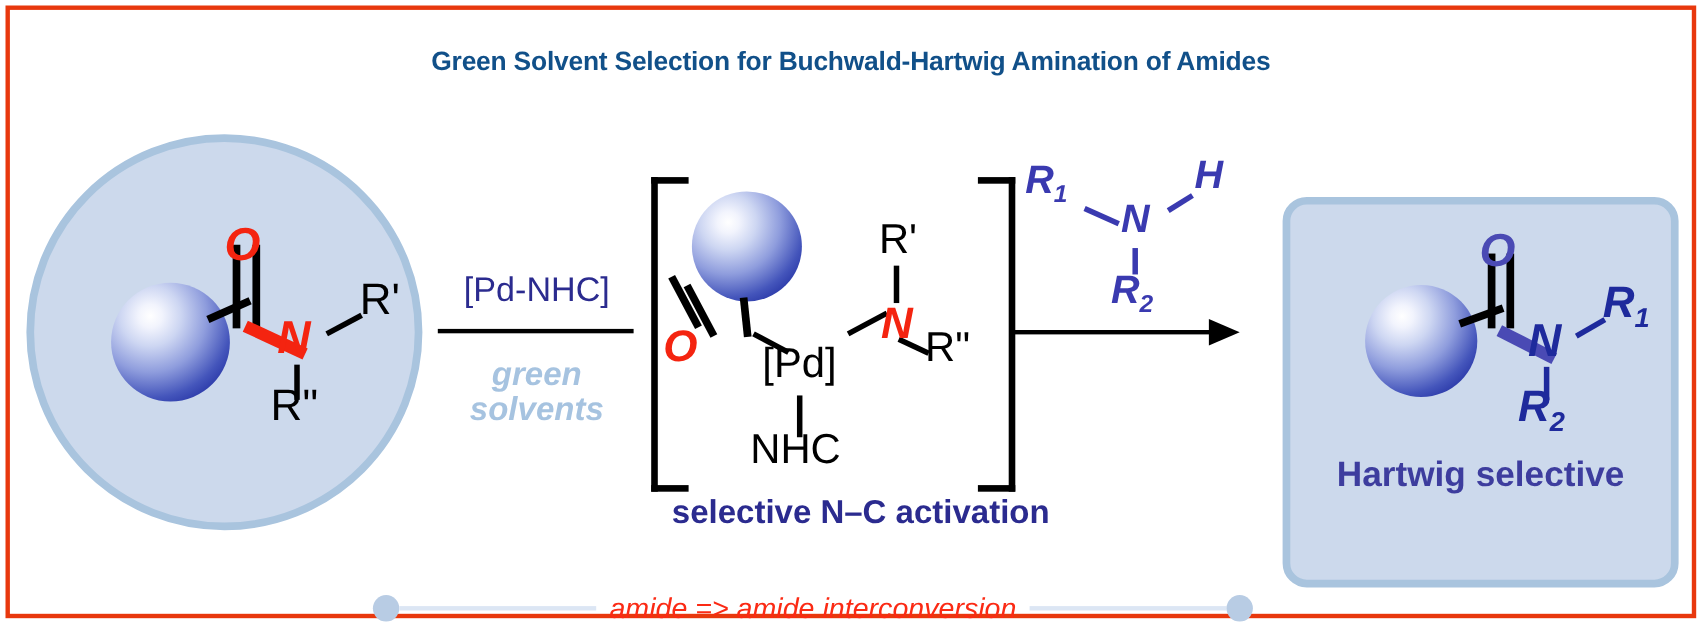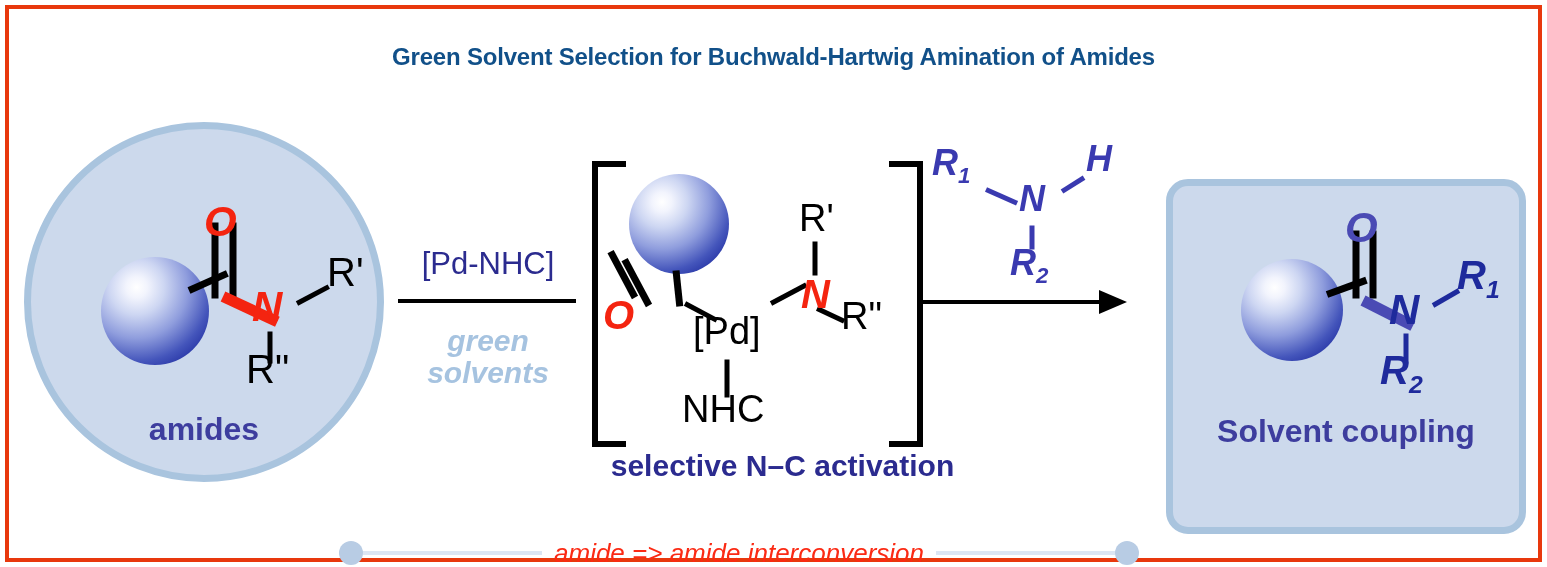--- a/index.html
+++ b/index.html
@@ -141,21 +141,20 @@
 
     <div class="bond" style="left:288px;top:292px;width:36px;height:5px;transform:rotate(-28deg);"></div>
 
     <div class="bond" style="left:261px;top:320px;width:32px;height:5px;transform:rotate(90deg);"></div>
 
     <span class="atom red" style="left:195px;top:192px;font-size:42px;font-weight:bold;font-style:italic;">O</span>
     <span class="atom red" style="left:243px;top:277px;font-size:42px;font-weight:bold;font-style:italic;">N</span>
     <span class="atom blk" style="left:318px;top:243px;font-size:40px;">R'</span>
     <span class="atom blk" style="left:237px;top:340px;font-size:40px;">R"</span>
 
-    <div id="amides-label">amides</div>
 
     <div id="pd-nhc">[Pd-NHC]</div>
     <div id="rule1"></div>
     <div id="green-solvents">
       <div>green</div>
       <div>solvents</div>
     </div>
 
     <div class="bracket" id="br-left"></div>
     <div class="bracket" id="br-right"></div>
@@ -214,21 +213,21 @@
     <span class="atom midblue" style="left:1336px;top:198px;font-size:42px;font-weight:bold;font-style:italic;">O</span>
     <span class="atom dkblue" style="left:1380px;top:280px;font-size:42px;font-weight:bold;font-style:italic;">N</span>
     <span class="atom dkblue" style="left:1448px;top:246px;font-size:40px;font-weight:bold;font-style:italic;">
       <span>R</span><sub style="font-size:0.62em">1</sub>
     </span>
     <span class="atom dkblue" style="left:1371px;top:341px;font-size:40px;font-weight:bold;font-style:italic;">
       <span>R</span><sub style="font-size:0.62em">2</sub>
     </span>
 
     <div id="product-label">
-      <div>Solvent coupling</div>
+      <div>Hartwig selective</div>
     </div>
 
     <div id="caption-main">selective N–C activation</div>
     <div id="caption-sub-wrap">
       <span class="conn-dot"></span>
       <span class="conn-line"></span>
       <span id="caption-sub">amide =&gt; amide interconversion</span>
       <span class="conn-line"></span>
       <span class="conn-dot"></span>
     </div>

